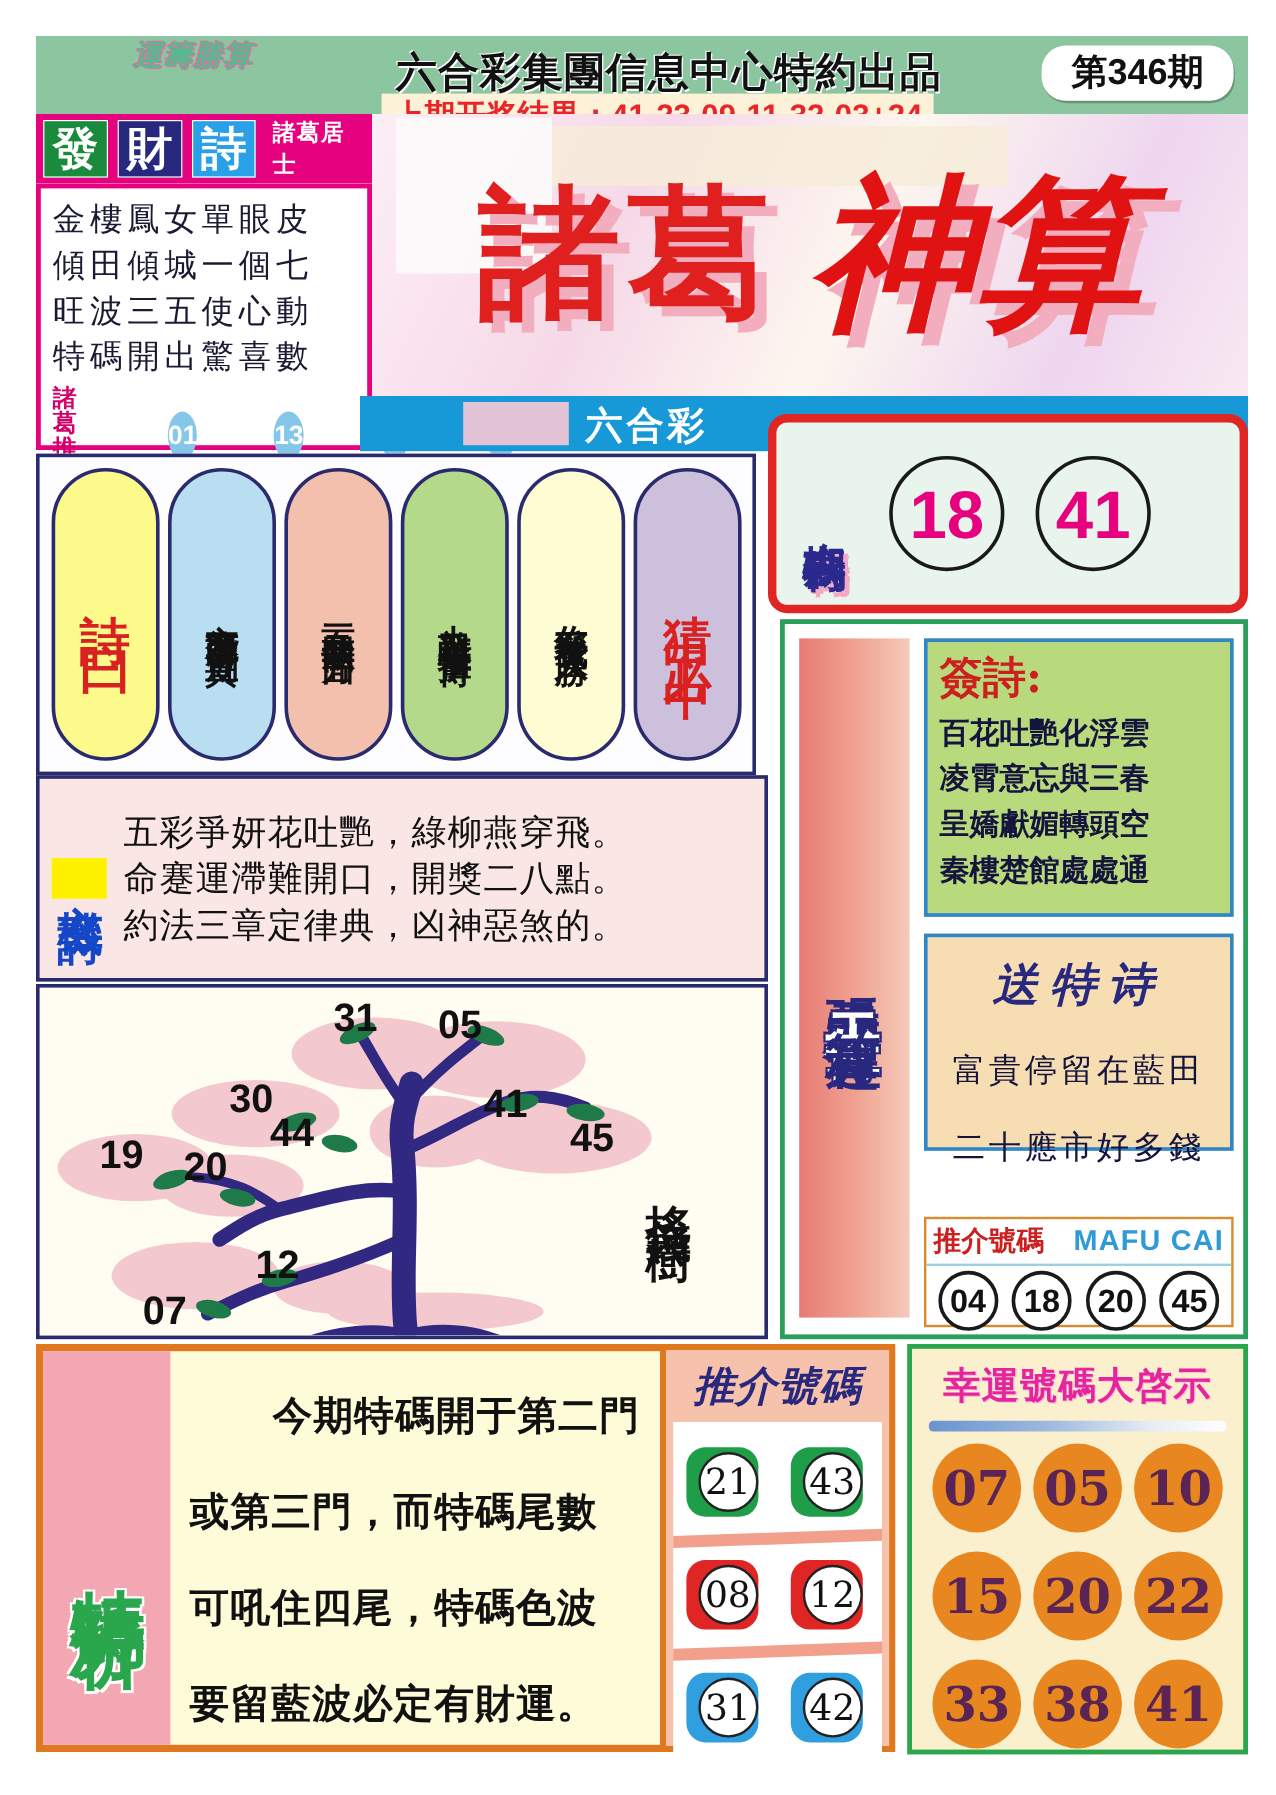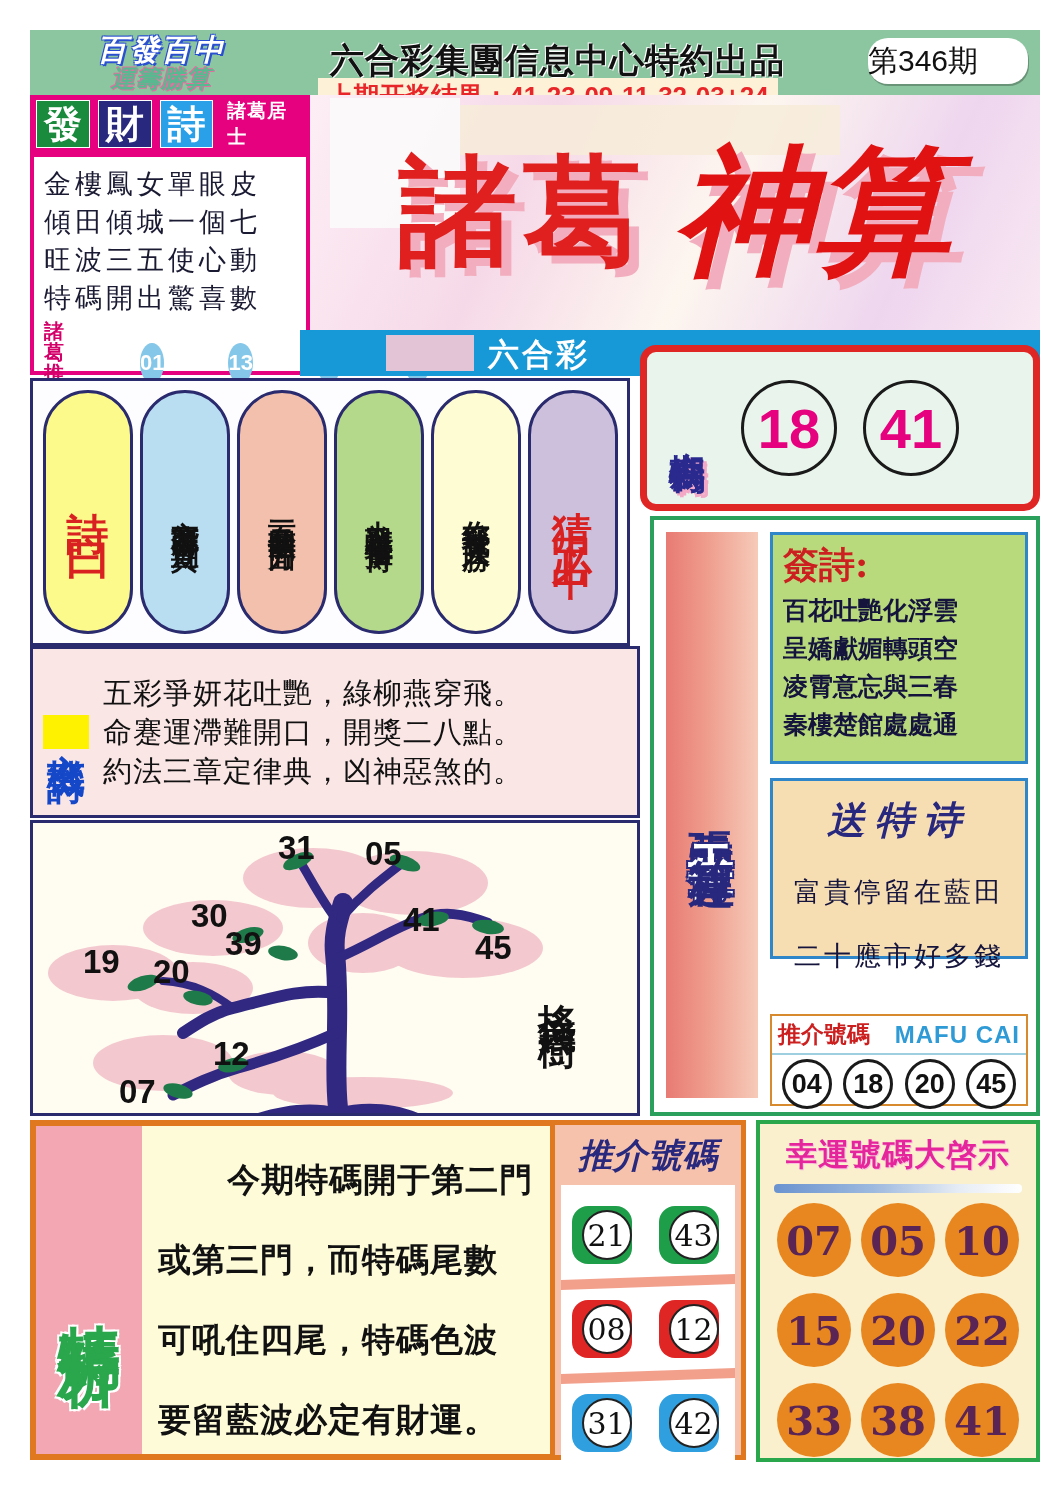--- a/index.html
+++ b/index.html
@@ -10,21 +10,21 @@
     font-family:"Liberation Sans", sans-serif;
   }
   
   #banner { position:absolute; left:30px; top:30px; width:1010px; height:72px; background:#8cc6a0; }
   #logo { position:absolute; left:16px; top:4px; width:230px; text-align:center; font-style:italic; font-weight:bold; line-height:1.05; }
   #logo .l1 { font-size:30px; color:#ffffff; text-shadow:2px 2px 0 #2a4fd0,-1px -1px 0 #2a4fd0,1px -1px 0 #2a4fd0,-1px 1px 0 #2a4fd0; letter-spacing:2px; }
   #logo .l2 { font-size:24px; color:#58b890; text-shadow:1px 1px 0 #e070a0,-1px -1px 0 #e070a0; letter-spacing:1px; }
   #brand { position:absolute; left:300px; top:8px; width:520px; font-size:34px; font-weight:bold; color:#111111;
            text-shadow:1px 1px 0 #ffffff,-1px -1px 0 #ffffff; letter-spacing:1px; white-space:nowrap; }
   #issue { position:absolute; right:12px; top:8px; width:160px; height:46px; background:#ffffff; border-radius:20px;
-           text-align:left; line-height:46px; font-size:30px; font-weight:normal; color:#111111; box-shadow:1px 2px 0 rgba(0,0,0,0.25); }
+           text-align:center; line-height:46px; font-size:30px; font-weight:bold; color:#111111; box-shadow:1px 2px 0 rgba(0,0,0,0.25); }
   #result-strip { position:absolute; left:318px; top:78px; width:460px; height:36px; background:#fdf2d7; text-align:center; }
   #result-strip span { font-size:26px; font-weight:bold; color:#e8262a; line-height:36px; white-space:nowrap; }
   
   #facai-header { position:absolute; left:30px; top:95px; width:280px; height:58px; background:#e6017e; display:flex; align-items:center; padding:4px 6px; }
   .fc-block { width:56px; height:48px; margin-right:8px; display:flex; align-items:center; justify-content:center;
               color:#ffffff; font-size:38px; font-weight:bold; font-family:"DejaVu Serif", serif; border:1px solid #ffffff; }
   .fc-g { background:#1a8a3c; } .fc-n { background:#28287e; } .fc-b { background:#2aa0e8; }
   #facai-author { color:#ffffff; font-size:19px; font-weight:bold; margin-left:6px; letter-spacing:1px; }
   #facai-poem { position:absolute; left:30px; top:153px; width:280px; height:222px; background:#ffffff; border:4px solid #e6017e; padding:8px 10px 4px 10px; }
   .fp-line { font-family:"DejaVu Serif", serif; font-size:27px; color:#1a1a33; letter-spacing:4px; line-height:38px; white-space:nowrap; }
@@ -127,21 +127,20 @@
   .lucky-ball { width:74px; height:74px; border-radius:50%; background:#e8861f; color:#5a2454; font-family:"DejaVu Serif", serif;
     font-weight:bold; font-size:40px; display:flex; align-items:center; justify-content:center; }
 </style>
 </head>
 <body>
 
 <div id="page">
 
   <div id="banner">
     <div id="logo">
-      <div class="l1">百發百中</div>
       <div class="l2">運籌勝算</div>
     </div>
     <div id="brand">六合彩集團信息中心特約出品</div>
     <div id="issue">第346期</div>
   </div>
   <div id="result-strip">
     <span>上期开奖结果：41-23-09-11-32-03+24</span>
   </div>
 
   <div id="facai-header">
@@ -247,39 +246,39 @@
         <ellipse cx="455" cy="104" rx="16" ry="7" transform="rotate(8 455 104)"></ellipse>
         <ellipse cx="110" cy="160" rx="16" ry="7" transform="rotate(-18 110 160)"></ellipse>
         <ellipse cx="165" cy="175" rx="15" ry="7" transform="rotate(12 165 175)"></ellipse>
         <ellipse cx="200" cy="242" rx="15" ry="7" transform="rotate(-12 200 242)"></ellipse>
         <ellipse cx="145" cy="268" rx="15" ry="7" transform="rotate(15 145 268)"></ellipse>
       </g>
     </svg>
     <span class="treenum tn-0">31</span>
     <span class="treenum tn-1">05</span>
     <span class="treenum tn-2">30</span>
-    <span class="treenum tn-3">39</span>
+    <span class="treenum tn-3">44</span>
     <span class="treenum tn-4">41</span>
     <span class="treenum tn-5">45</span>
     <span class="treenum tn-6">19</span>
     <span class="treenum tn-7">20</span>
     <span class="treenum tn-8">12</span>
     <span class="treenum tn-9">07</span>
     <div id="tree-caption">搖錢樹</div>
   </div>
 
   <div id="right-col">
     <div id="zodiac-strip">
       <div class="zs"><span class="zs-a">張天師</span><span class="zs-b">十二生肖</span><span class="zs-a">算運程</span></div>
     </div>
     <div id="qianshi-box">
       <div id="qianshi-title">簽詩:</div>
       <div class="qs-line">百花吐艷化浮雲</div>
+      <div class="qs-line">凌霄意忘與三春</div>
       <div class="qs-line">呈嬌獻媚轉頭空</div>
-      <div class="qs-line">凌霄意忘與三春</div>
       <div class="qs-line">秦樓楚館處處通</div>
     </div>
     <div id="songte-box">
       <div id="songte-title">送特诗</div>
       <div class="st-line">富貴停留在藍田</div>
       <div class="st-line">二十應市好多錢</div>
     </div>
     <div id="mafu-box">
       <div id="mafu-head">
         <span id="mafu-label">推介號碼</span>

